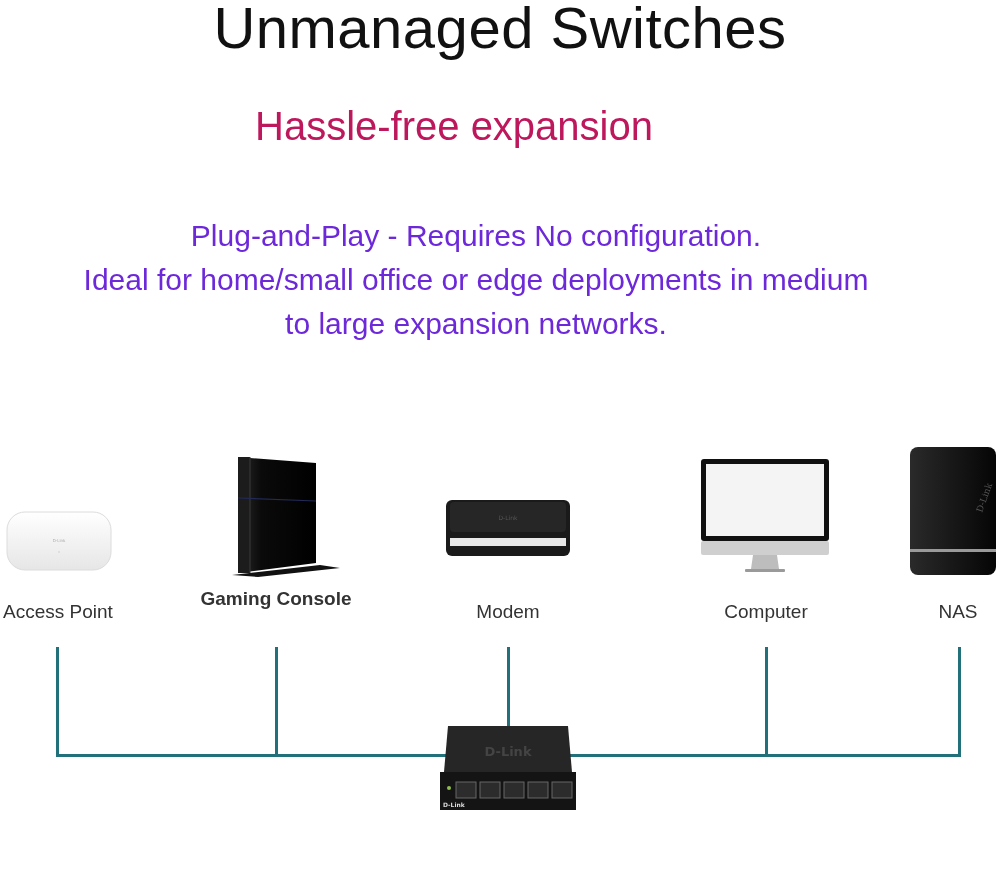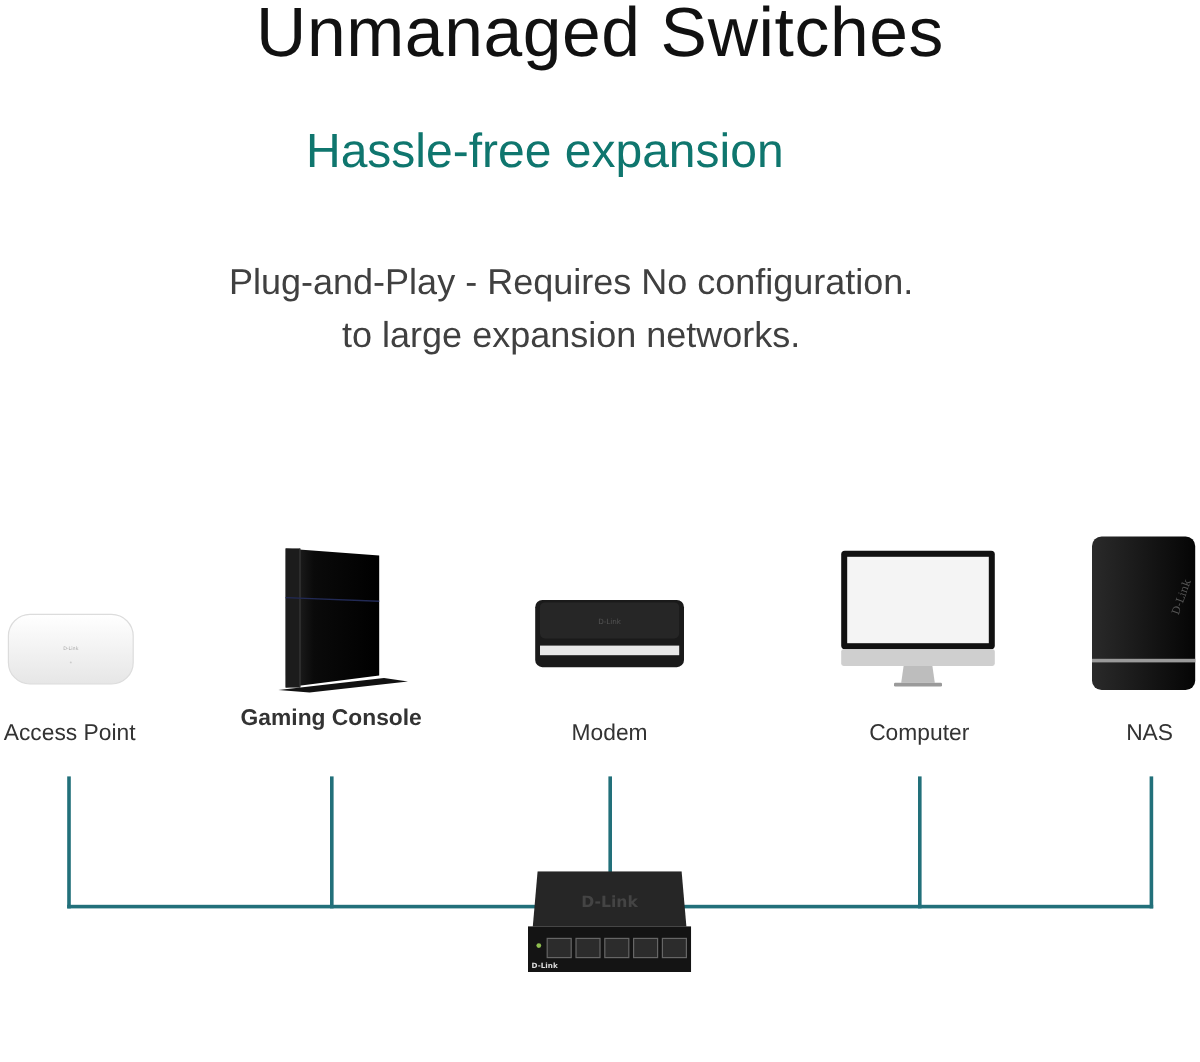--- a/index.html
+++ b/index.html
@@ -1,34 +1,35 @@
 <!DOCTYPE html>
 <html><head>
   <meta charset="utf-8">
   <style>
     html, body { margin: 0; padding: 0; background: #ffffff; }
     body { width: 1000px; height: 885px; position: relative; overflow: hidden;
            font-family: "Liberation Sans", "DejaVu Sans", sans-serif; }
     .title { position: absolute; top: -6px; left: 0; width: 1000px; text-align: center;
              font-size: 58px; font-weight: 300; color: #111; letter-spacing: 0.5px; }
     .subtitle { position: absolute; top: 104px; left: 0; width: 908px; text-align: center;
-                font-size: 40px; color: #0f766e; font-weight: 300; }
+                font-size: 40px; color: #be185d; font-weight: 300; }
     .desc { position: absolute; top: 214px; left: 0; width: 952px; text-align: center;
-            font-size: 30px; line-height: 44px; color: #404040; font-weight: 300; }
+            font-size: 30px; line-height: 44px; color: #6d28d9; font-weight: 300; }
     .line { position: absolute; background: #22707a; }
     .label { position: absolute; font-size: 19px; color: #333; text-align: center; width: 180px; }
     .device { position: absolute; }
   </style>
 </head>
 <body>
 
 <div class="title">Unmanaged Switches</div>
 <div class="subtitle">Hassle-free expansion</div>
 <div class="desc">
   <div>Plug-and-Play - Requires No configuration.</div>
+  <div>Ideal for home/small office or edge deployments in medium</div>
   <div>to large expansion networks.</div>
 </div>
 
 <div class="device" style="left:4px; top:508px;">
   <svg width="110" height="68" viewBox="0 0 110 68">
     <defs>
         <linearGradient id="apg" x1="0" y1="0" x2="0" y2="1">
       <stop offset="0" stop-color="#ffffff"></stop>
           <stop offset="1" stop-color="#e6e6e6"></stop>
         </linearGradient>

